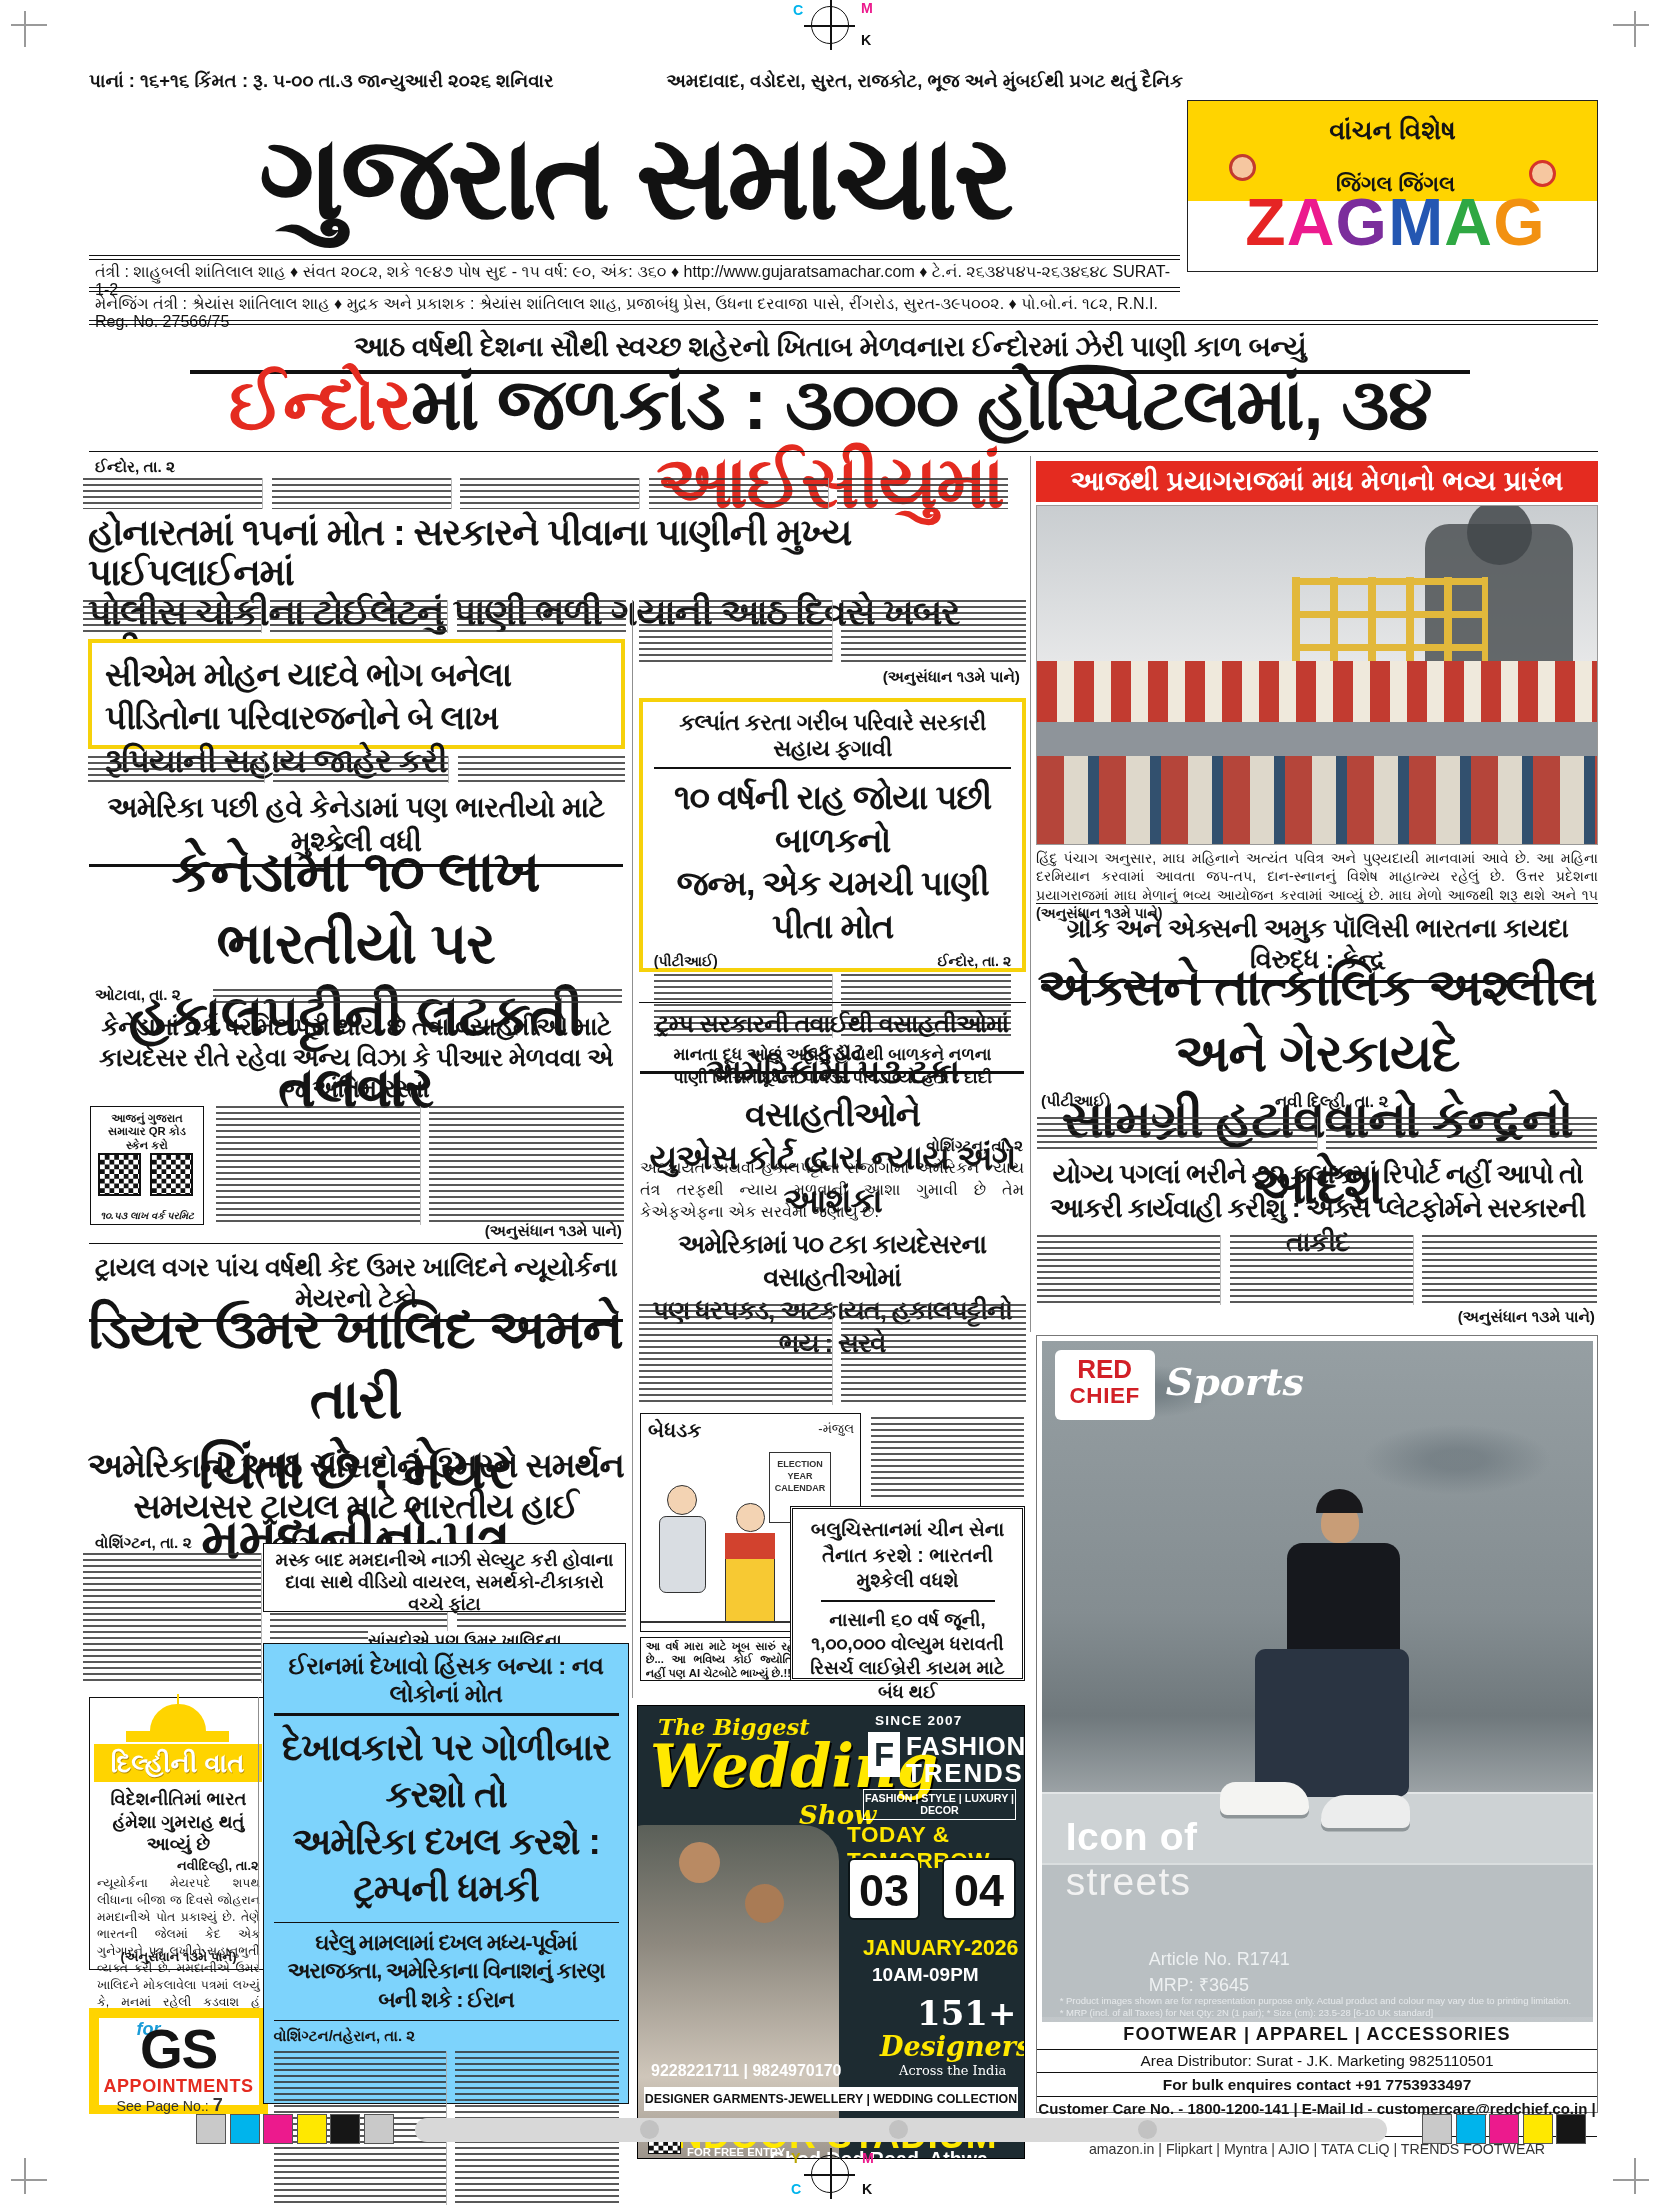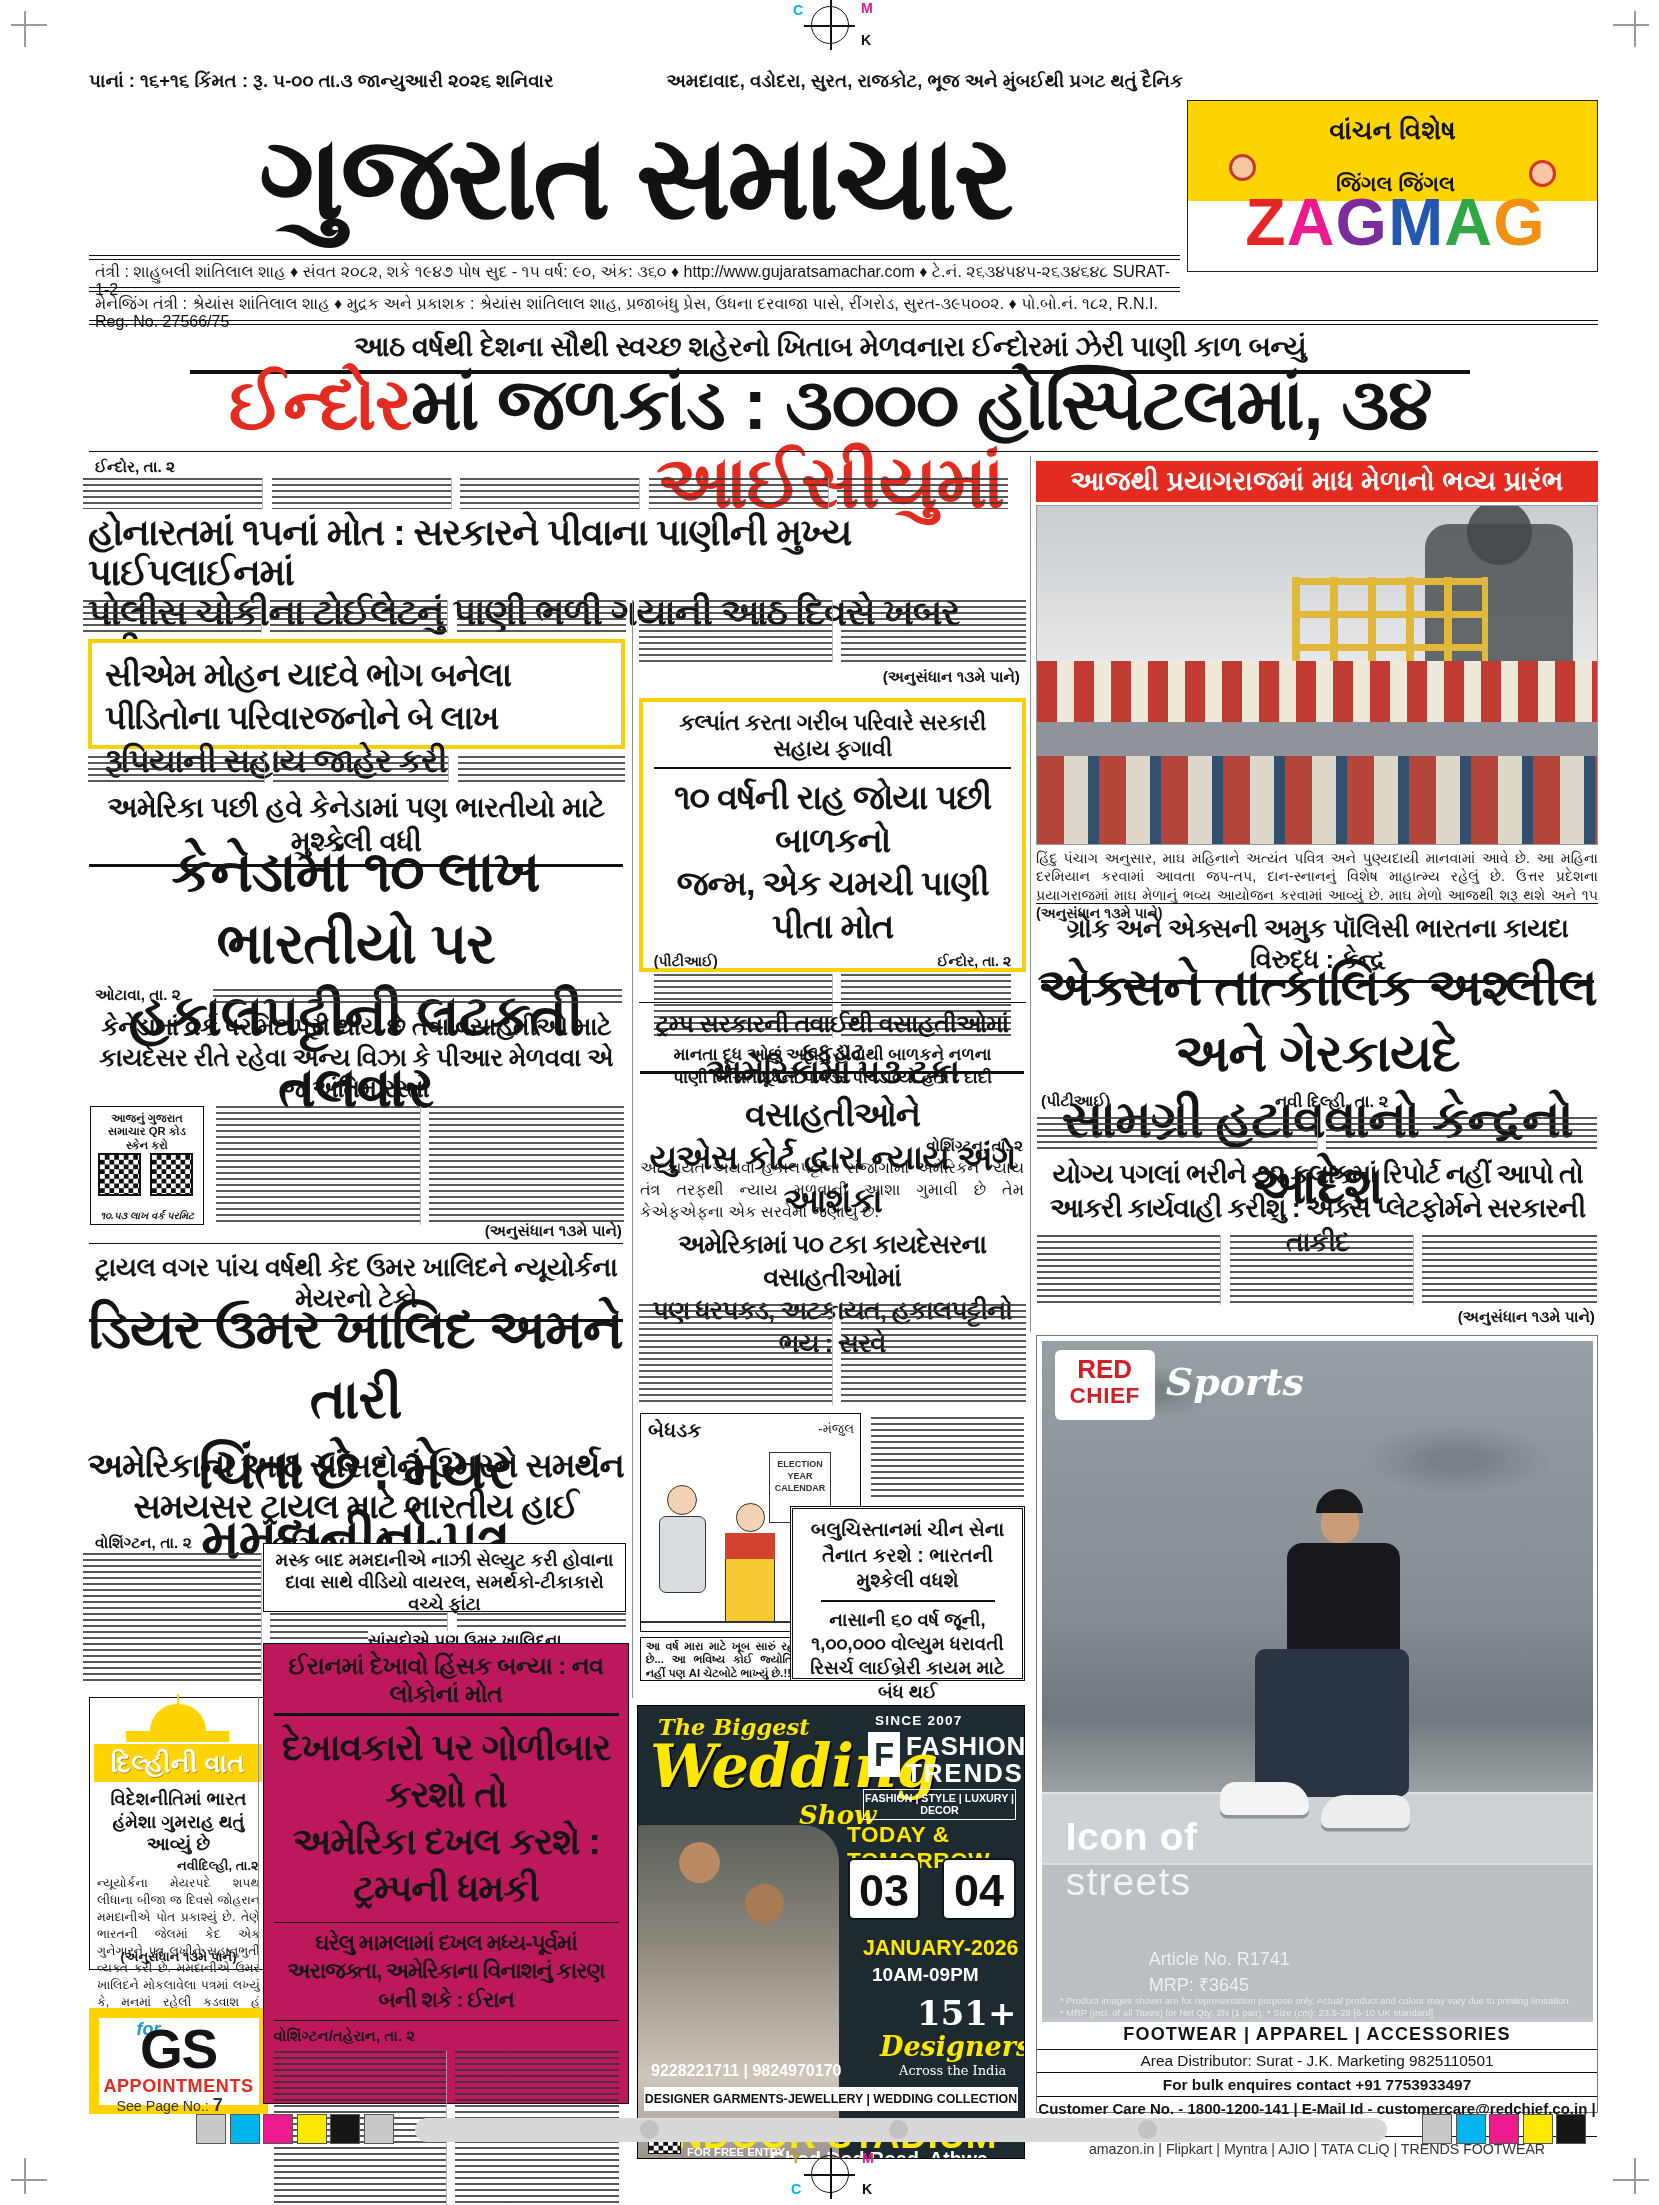--- a/index.html
+++ b/index.html
@@ -177,21 +177,21 @@
   <div class="abs" style="left:89px;top:2008px;width:179px;height:106px;background:var(--yellow);padding:9.5px;">
     <div style="position:relative;width:100%;height:100%;background:#fff;">
       <span class="abs b" style="left:38px;top:1.2px;color:var(--blue);font-size:18px;font-style:italic;">for</span>
       <div class="abs ctr" style="left:0;top:4.7px;width:100%;font-size:55px;font-weight:900;line-height:55px;letter-spacing:-1.2px;">GS</div>
       <div class="abs ctr" style="left:0;top:58px;width:100%;color:var(--red);font-weight:900;font-size:18px;letter-spacing:0.6px;">APPOINTMENTS</div>
       <div class="abs" style="left:18px;top:77px;font-size:14.2px;color:#333;"><span>See Page No.:</span> <span class="b" style="font-size:18px;">7</span></div>
     </div>
   </div>
 
   <div class="abs vr" style="left:258px;top:1697px;height:273px;"></div>
-  <div class="abs" style="left:263px;top:1643px;width:366px;height:461px;border:1.2px solid #111;background:#be185d;padding:8.3px 9.5px;">
+  <div class="abs" style="left:263px;top:1643px;width:366px;height:461px;border:1.2px solid #111;background:#7dd3fc;padding:8.3px 9.5px;">
     <div class="kick" style="font-size:24px;">ઈરાનમાં દેખાવો હિંસક બન્યા : નવ લોકોનાં મોત</div>
     <div class="head ctr" style="margin-top:8.3px;font-size:37px;line-height:47px;">
       <div>દેખાવકારો પર ગોળીબાર કરશો તો</div>
       <div>અમેરિકા દખલ કરશે : ટ્રમ્પની ધમકી</div>
     </div>
     <div class="head ctr" style="margin-top:9.5px;font-size:22px;line-height:28.5px;border-top:1.2px solid #111;border-bottom:1.2px solid #111;padding:6px 0;">ઘરેલુ મામલામાં દખલ મધ્ય-પૂર્વમાં અરાજક્તા, અમેરિકાના વિનાશનું કારણ બની શકે : ઈરાન</div>
     <div class="b" style="margin-top:6px;font-size:15px;">વોશિંગ્ટન/તહેરાન, તા. ૨</div>
     <div class="cols" style="margin-top:6px;height:166px;">
       <i class="gk"></i>
         <i class="gk"></i>

